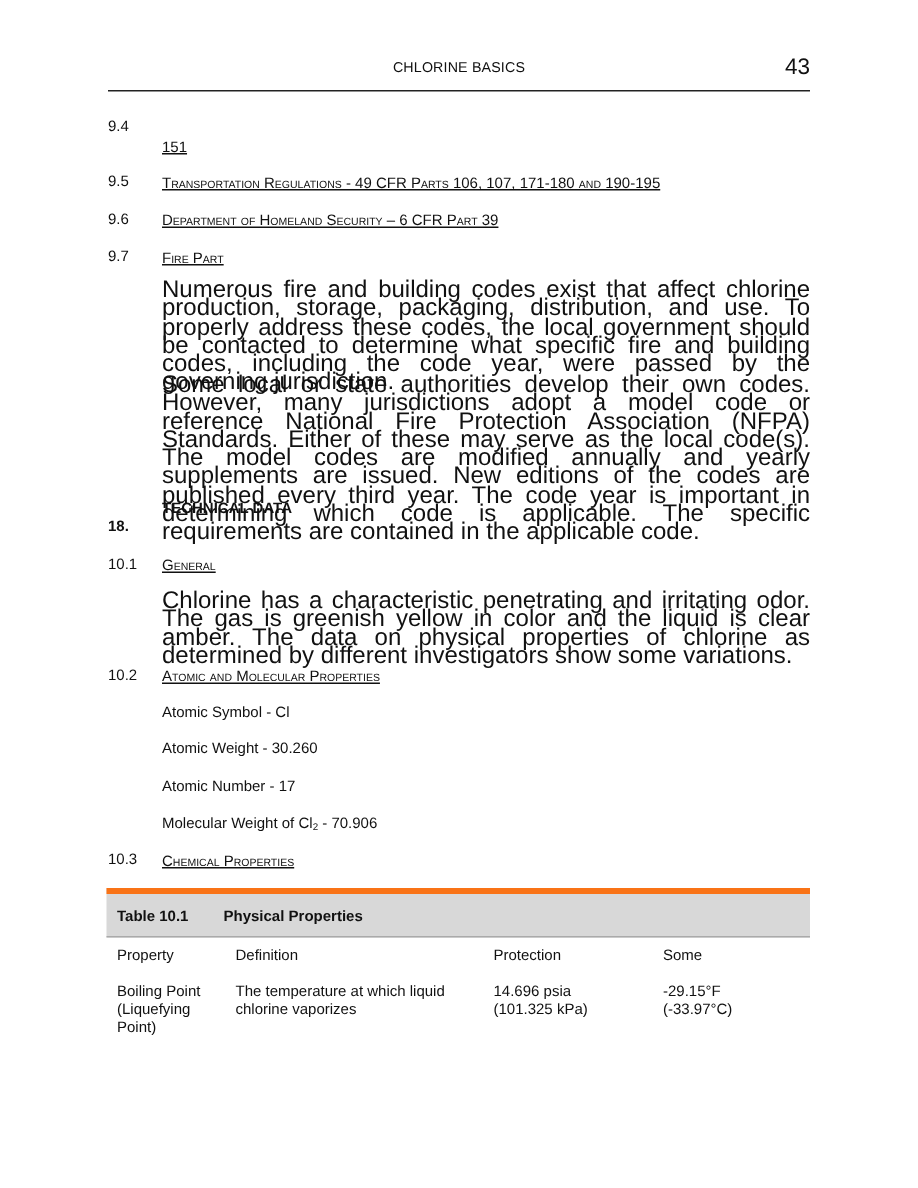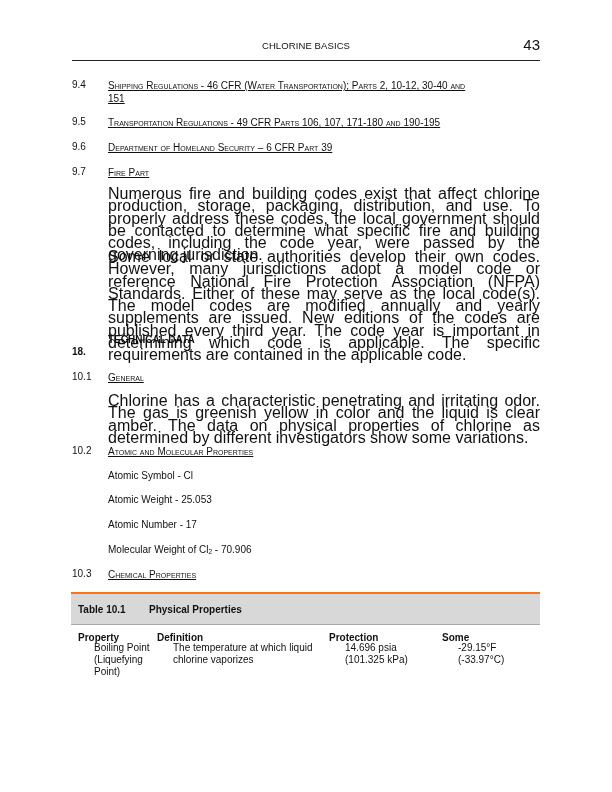--- a/index.html
+++ b/index.html
@@ -23,38 +23,38 @@
       left: 108px; width: 432px; font-size: 16px; line-height: 12.3px;
       text-align: justify;
     }
     .bold { font-weight: bold; }
     .plain-line { left: 108px; font-size: 10px; }
     sub { font-size: 6.5px; vertical-align: -1px; line-height: 0; }
 
     .table-band {
       left: 71px; top: 592px; width: 469px; height: 33px;
       background: #d8d8d8;
-      border-top: 2px solid #f97316;
+      border-top: 4px solid #f97316;
       border-bottom: 1.5px solid #aaaaaa;
       box-sizing: border-box;
     }
     .table-band span { position: absolute; top: 10px; font-weight: bold; font-size: 10px; }
-    .th { top: 632px; font-weight: bold; font-size: 10px; }
-    .td { top: 642px; font-size: 10px; line-height: 12px; margin-left: 16px; }
+    .th { top: 632px; font-weight: normal; font-size: 10px; }
+    .td { top: 656px; font-size: 10px; line-height: 12px; }
   </style>
 </head>
 <body>
 
 <div class="abs running-head">CHLORINE BASICS</div>
 <div class="abs page-number">43</div>
 <div class="abs header-rule"></div>
 
 <div class="abs sec-num" style="top:79px">9.4</div>
 <div class="abs sec-title wide" style="top:79px">
-  <span>Shipping Regulations - 46 CFR  (Water Transportation); Parts 2, 10-12, 30-40 and</span><br>
+  <br>
   <span>151</span>
 </div>
 
 <div class="abs sec-num" style="top:116px">9.5</div>
 <div class="abs sec-title" style="top:116px">Transportation Regulations - 49 CFR Parts 106, 107, 171-180 and 190-195</div>
 
 <div class="abs sec-num" style="top:141px">9.6</div>
 <div class="abs sec-title" style="top:141px">Department of Homeland Security – 6 CFR Part 39</div>
 
 <div class="abs sec-num" style="top:166px">9.7</div>
@@ -65,21 +65,21 @@
 <div class="abs sec-num bold" style="top:346px">18.</div>
 <div class="abs plain-line bold" style="top:334px">TECHNICAL DATA</div>
 
 <div class="abs sec-num" style="top:371px">10.1</div>
 <div class="abs sec-title" style="top:371px">General</div>
 <div class="abs body-text" style="top:395px">Chlorine has a characteristic penetrating and irritating odor.  The gas is greenish yellow in color and the liquid is clear amber.  The data on physical properties of chlorine as determined by different investigators show some variations.</div>
 
 <div class="abs sec-num" style="top:445px">10.2</div>
 <div class="abs sec-title" style="top:445px">Atomic and Molecular Properties</div>
 <div class="abs plain-line" style="top:470px">Atomic Symbol - Cl</div>
-<div class="abs plain-line" style="top:494px">Atomic Weight - 25.053</div>
+<div class="abs plain-line" style="top:494px">Atomic Weight - 30.260</div>
 <div class="abs plain-line" style="top:519px">Atomic Number - 17</div>
 <div class="abs plain-line" style="top:544px"><span>Molecular Weight of Cl</span><sub>2</sub><span> - 70.906</span></div>
 
 <div class="abs sec-num" style="top:568px">10.3</div>
 <div class="abs sec-title" style="top:568px">Chemical Properties</div>
 
 <div class="abs table-band">
   <span style="left:7px">Table 10.1</span>
   <span style="left:78px">Physical Properties</span>
 </div>

